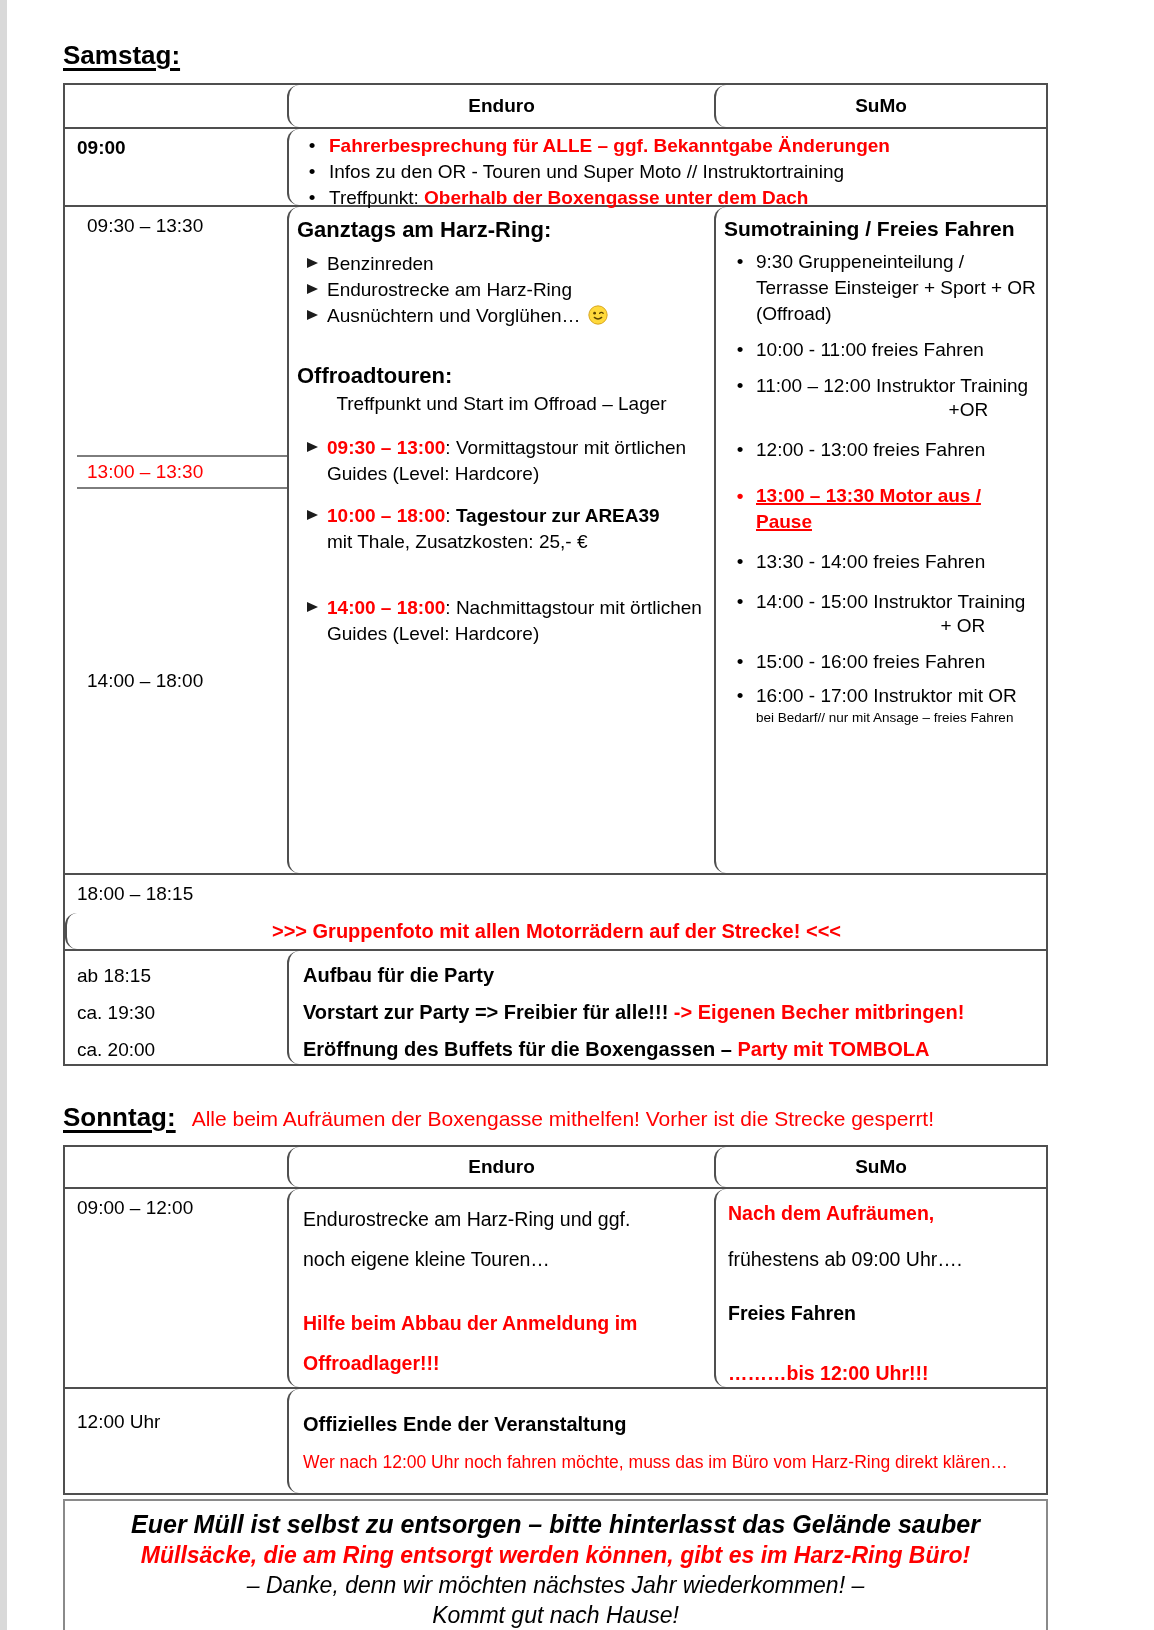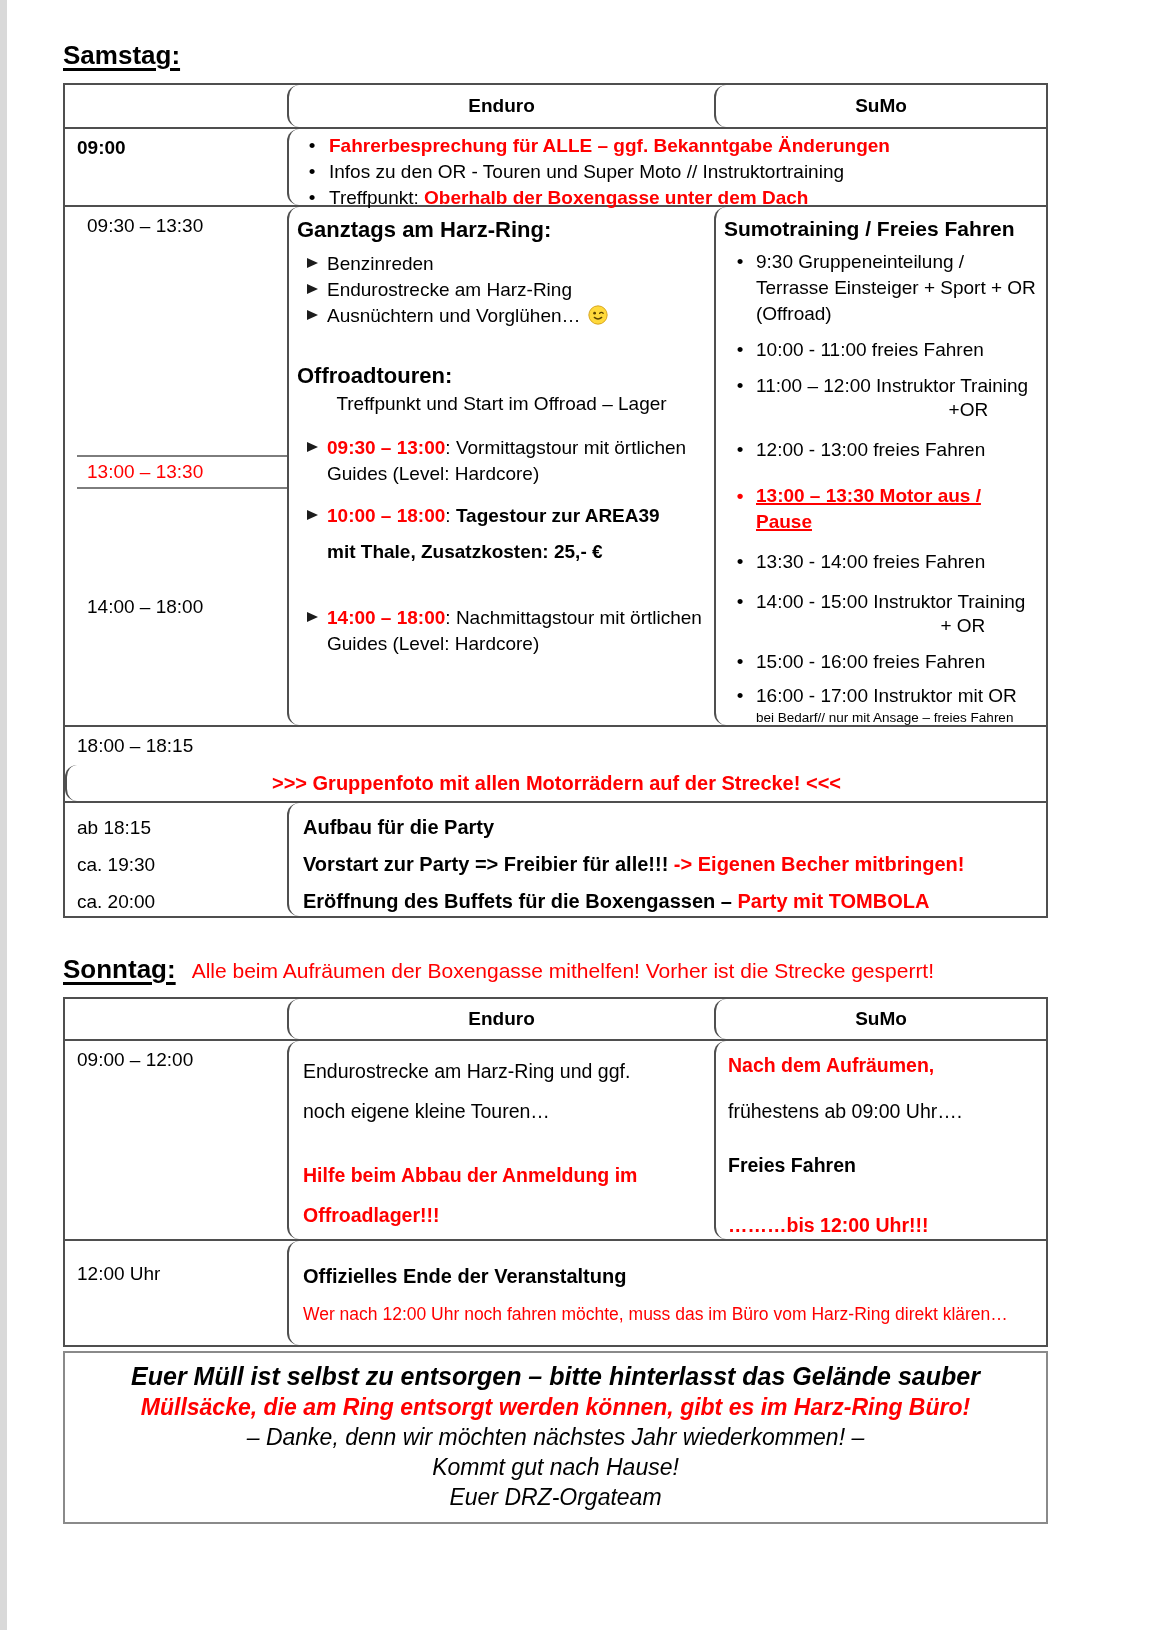--- a/index.html
+++ b/index.html
@@ -22,21 +22,21 @@
   .cell{border-left:2px solid #4f4f4f;border-radius:12px;}
   .cell:first-child{border-left:none;padding-left:12px;}
   .c-time{width:222px;flex:0 0 auto;}
   .c-enduro{width:427px;flex:0 0 auto;}
   .c-sumo{flex:1;}
   .c-rest{flex:1;}
 
   .th{font-size:19px;font-weight:bold;text-align:center;display:flex;align-items:center;justify-content:center;}
   .s-head{height:42px;}
   .s-brief{height:78px;}
-  .s-main{height:520px;}
+  .s-main{height:668px;}
   .s-foto{height:76px;flex-direction:column;}
   .s-party{height:115px;}
   .n-head{height:40px;}
   .n-r1{height:200px;}
   .n-r2{height:106px;}
 
   .time{font-size:19px;padding:8px 10px;}
   .bold{font-weight:bold;}
   .red{color:#ff0000;}
   .u{text-decoration:underline;text-decoration-thickness:2px;}
@@ -53,21 +53,21 @@
   .enduro-cell{padding:8px 8px;font-size:19px;line-height:26px;overflow:hidden;}
   .cell-h1{font-size:22px;font-weight:bold;line-height:30px;}
   .arrow-row{display:flex;margin-top:0;}
   .arrow-col{width:30px;flex:0 0 auto;display:flex;justify-content:center;padding-top:7px;}
   .tri{width:0;height:0;border-left:11px solid #1c1c1c;border-top:5.5px solid transparent;border-bottom:5.5px solid transparent;}
   .e-items{margin-top:6px;}
   .e-h2{margin-top:32px;}
   .e-sub{line-height:26px;text-align:center;}
   .tour1{margin-top:18px;}
   .tour2{margin-top:16px;}
-  .thale{margin-top:10px;padding-left:30px;font-weight:bold;}
+  .thale{margin-top:0;padding-left:30px;}
   .tour3{margin-top:40px;}
   .smiley{vertical-align:-4px;margin-left:6px;}
 
   .sumo-cell{padding:8px 6px 16px 8px;font-size:19px;line-height:26px;overflow:hidden;}
   .sumo-h{font-size:21px;font-weight:bold;line-height:28px;white-space:nowrap;}
   .si{display:flex;}
   .si .dot{width:32px;}
   .si-right{text-align:right;padding-right:40px;line-height:22px;}
   .si-note{font-size:13.5px;line-height:18px;padding-left:32px;}
   .mt6{margin-top:6px;}.mt10{margin-top:10px;}.mt12{margin-top:12px;}.mt14{margin-top:14px;}

